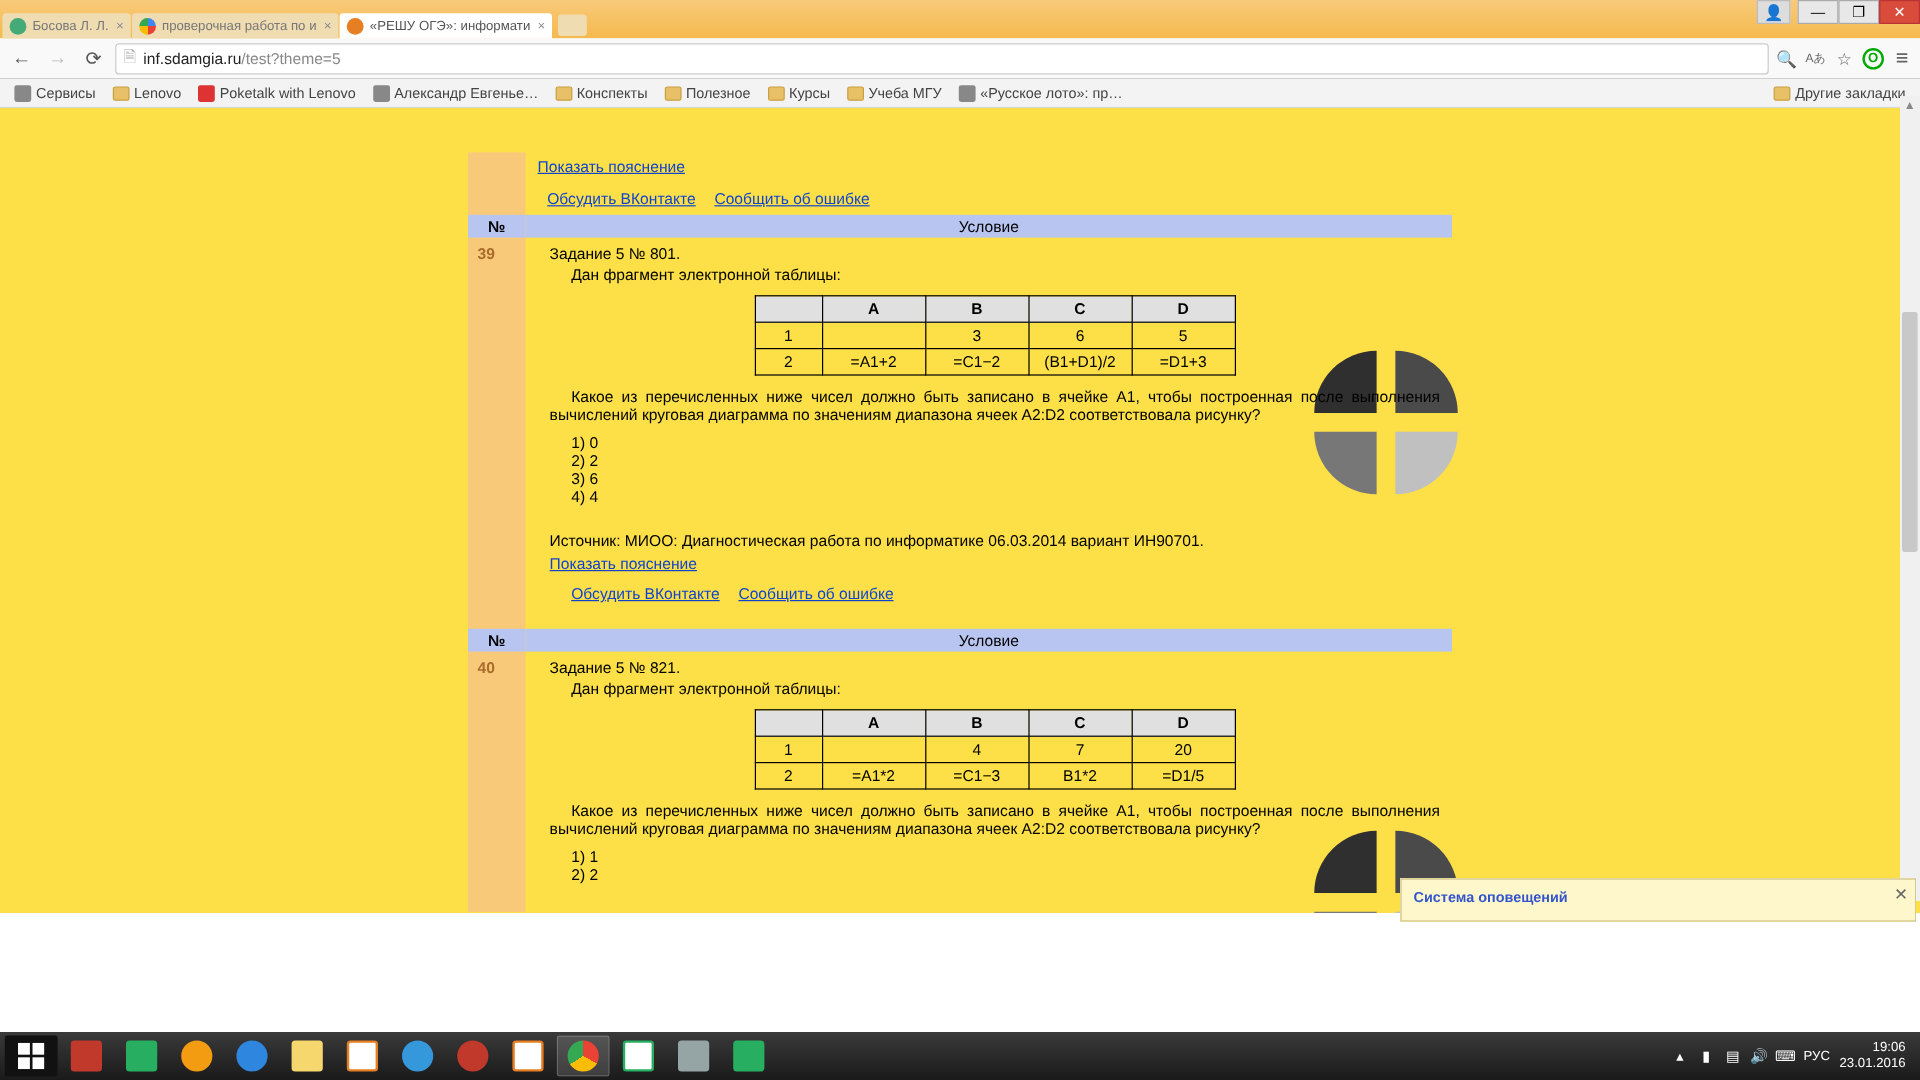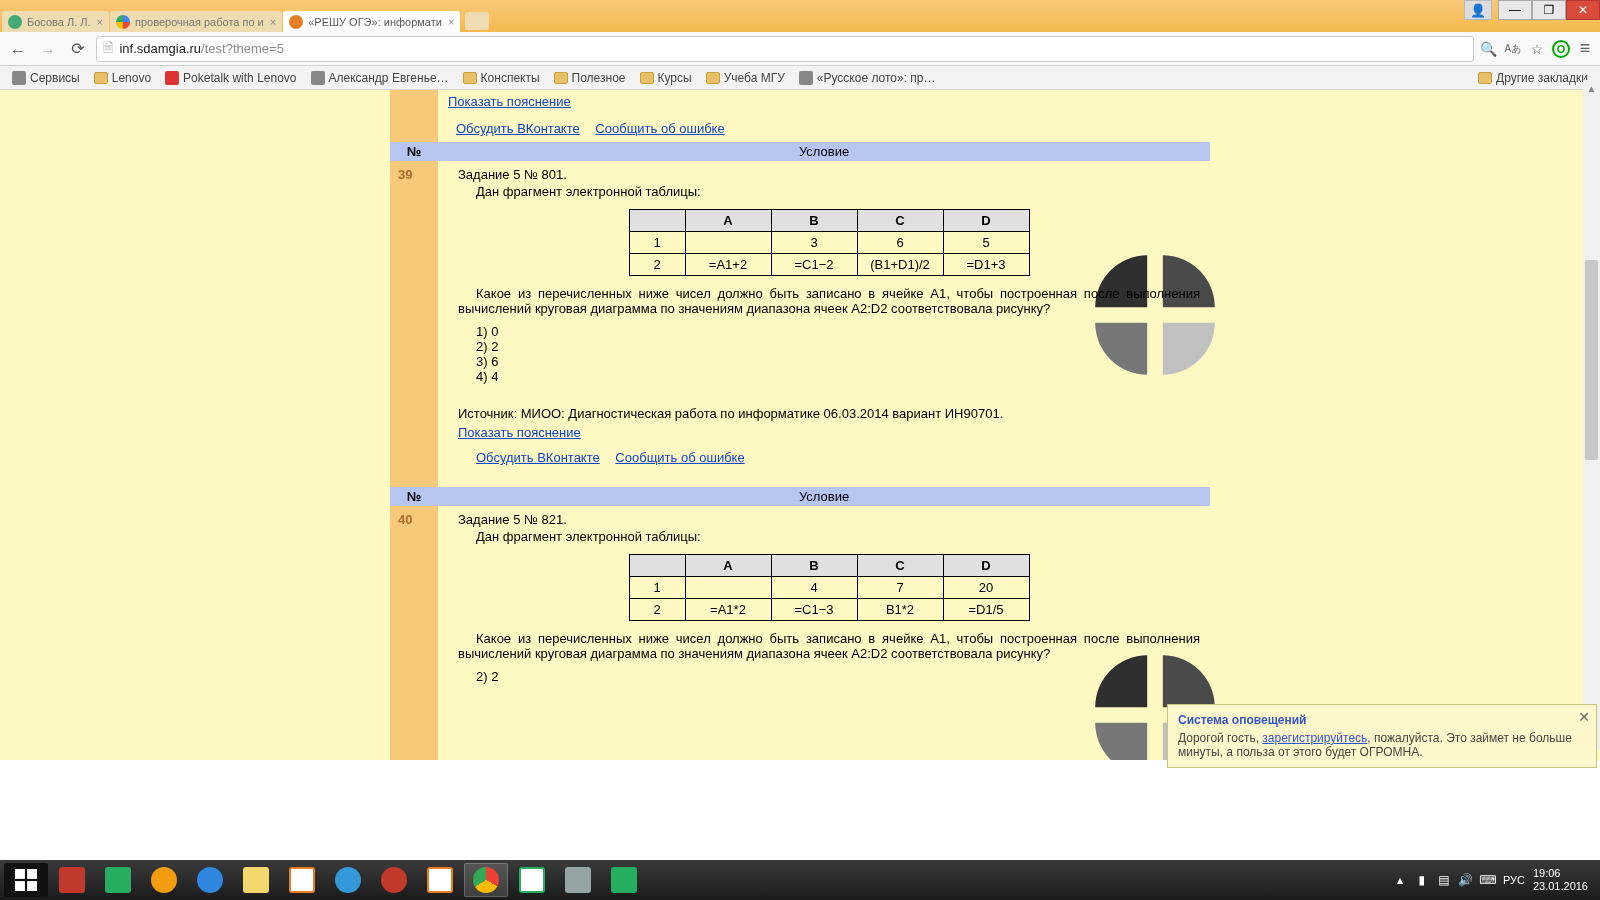--- a/index.html
+++ b/index.html
@@ -24,21 +24,21 @@
   .urlbox .path { color: #888; }
   .right-icons { display: flex; gap: 6px; align-items: center; }
   .ico { width: 18px; height: 18px; display:flex;align-items:center;justify-content:center; color: #666; font-size: 14px; }
   .ico.green { color: #0a0; border:2px solid #0a0; border-radius:50%; width:18px;height:18px;font-size:11px;font-weight:bold; }
   .bm { height: 24px; background: #f3f3f3; border-bottom: 1px solid #d8d8d8; display: flex; align-items: center; padding: 0 6px; font-size: 12px; color: #444; gap: 2px; }
   .bm-item { display: flex; align-items: center; gap: 4px; padding: 2px 6px; cursor: pointer; white-space: nowrap; }
   .bm-item .fld { width:14px;height:12px;background:#e8c068;border:1px solid #c9a040;border-radius:2px; }
   .bm-item .red { width:14px;height:14px;background:#d33;border-radius:2px; }
   .bm-item .sq { width:14px;height:14px;background:#888;border-radius:2px; }
   .bm-right { margin-left: auto; }
-  .content { height: 670px; overflow: auto; background: #fef9c3; display: flex; justify-content: center; }
+  .content { height: 670px; overflow: auto; background: #fde047; display: flex; justify-content: center; align-items: flex-end; }
   .page { width: 820px; position: relative; }
   .leftbar { position: absolute; left: 0; top: 0; width: 48px; height: 100%; background: #f9c97a; }
   .inner { margin-left: 48px; }
   .hdr-row { display: flex; background: #b8c5f0; font-size: 13px; }
   .hdr-no { width: 48px; text-align: center; font-weight: bold; padding: 2px 0; margin-left: -48px; background:#b8c5f0; position:relative; z-index:1;}
   .hdr-cond { flex: 1; text-align: center; font-weight: normal; padding: 2px 0; }
   .task { padding: 6px 10px 16px 20px; font-size: 13px; position: relative; }
   .task-no { position: absolute; left: -40px; top: 6px; color: #a96b2c; font-weight: bold; font-size: 13px; }
   .task b { font-weight: normal; }
   .intro { margin-left: 18px; margin-top: 2px; }
@@ -59,21 +59,21 @@
   .notif .nhdr { color: #3355cc; font-weight: bold; margin-bottom: 4px; }
   .notif .nx { position: absolute; right: 6px; top: 4px; font-size: 14px; color: #666; cursor: pointer; }
   .notif .body { color: #444; }
   .notif .body u { color: #3355cc; }
   .taskbar { position: absolute; bottom: 0; left: 0; right: 0; height: 40px; background: linear-gradient(#3a3a3a,#1a1a1a); display: flex; align-items: center; padding: 0 4px; }
   .tbtn { width: 44px; height: 34px; margin-right: 2px; display: flex; align-items: center; justify-content: center; border-radius: 2px; cursor: pointer; }
   .tbtn.start { background: #111; }
   .tbtn .ico-sq { width: 26px; height: 26px; background: #888; border-radius: 3px; }
   .tbtn.active { background: rgba(255,255,255,0.15); box-shadow: inset 0 0 0 1px rgba(255,255,255,0.2); }
   .tray { margin-left: auto; display: flex; align-items: center; gap: 8px; color: #fff; font-size: 11px; padding-right: 8px; }
-  .tray .clock { text-align: left; line-height: 1.2; }
+  .tray .clock { text-align: right; line-height: 1.2; }
   .tray-ico { width:14px;height:14px;display:flex;align-items:center;justify-content:center;color:#fff;font-size:12px; }
   .scrollbar-v { position: absolute; right: 0; top: 80px; width: 17px; height: 670px; background: #f0f0f0; }
   .scrollbar-v .thumb { position: absolute; left: 2px; right: 2px; top: 180px; height: 200px; background: #c8c8c8; border-radius: 2px; }
   .scrollbar-v .arr { position:absolute;left:0;right:0;height:17px;display:flex;align-items:center;justify-content:center;color:#888;font-size:10px;background:#f0f0f0; }
   .scrollbar-v .arr.up { top:0; } .scrollbar-v .arr.dn { bottom:0; }
 </style>
 </head>
 <body>
 
 <div class="titlebar">
@@ -280,39 +280,37 @@
                   <td>=A1*2</td>
                   <td>=C1−3</td>
                   <td>B1*2</td>
                   <td>=D1/5</td>
                 </tr>
           </tbody>
             </table>
         </div>
         <div class="just" style="text-indent:18px">Какое из перечисленных ниже чисел должно быть записано в ячейке A1, чтобы построенная после выполнения вычислений круговая диаграмма по значениям диапазона ячеек A2:D2 соответствовала рисунку?</div>
         <div class="opts">
+          <div>1) 1</div>
           <div>2) 2</div>
         </div>
       </div>
     </div>
   </div>
 </div>
 
 <div class="scrollbar-v">
   <div class="arr up">▲</div>
   <div class="thumb"></div>
   <div class="arr dn">▼</div>
 </div>
 
 <div class="notif">
   <div class="nx">✕</div>
   <div class="nhdr">Система оповещений</div>
-  <div class="body">
-    <span>Дорогой гость, </span><u>зарегистрируйтесь</u><span>, пожалуйста. Это займет не больше минуты, а польза от этого будет ОГРОМНА.</span>
-  </div>
 </div>
 
 <div class="taskbar">
   <div class="tbtn start">
       <svg width="22" height="22" viewBox="0 0 10 10">
         <rect x="0" y="0" width="4.5" height="4.5" fill="#fff"></rect>
         <rect x="5.5" y="0" width="4.5" height="4.5" fill="#fff"></rect>
         <rect x="0" y="5.5" width="4.5" height="4.5" fill="#fff"></rect>
         <rect x="5.5" y="5.5" width="4.5" height="4.5" fill="#fff"></rect>
       </svg>

